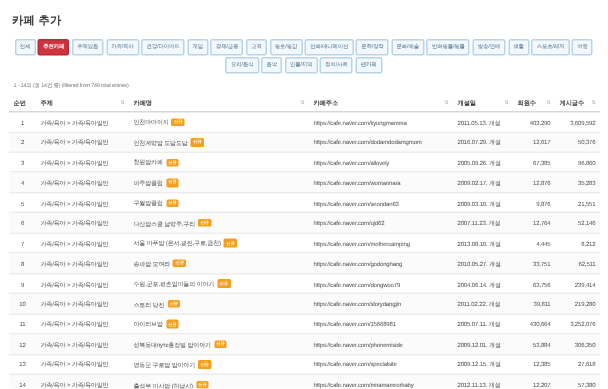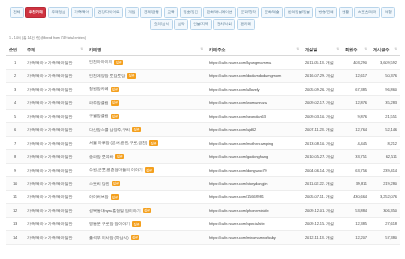--- a/index.html
+++ b/index.html
@@ -117,20 +117,21 @@
     font-weight: bold;
   }
   .url-cell { color: #5a5a5a; }
   .cafe-name { vertical-align: middle; }
 </style>
 </head>
 <body>
 
 <div id="app">
 
+  <div class="page-title">카페 추가</div>
 
   <div class="filter-bar">
       <div class="fbtn"><span>전체</span></div>
       <div class="fbtn active"><span>추천카페</span></div>
       <div class="fbtn"><span>주제없음</span></div>
       <div class="fbtn"><span>가족/육아</span></div>
       <div class="fbtn"><span>건강/다이어트</span></div>
       <div class="fbtn"><span>게임</span></div>
       <div class="fbtn"><span>경제/금융</span></div>
       <div class="fbtn"><span>교육</span></div>

